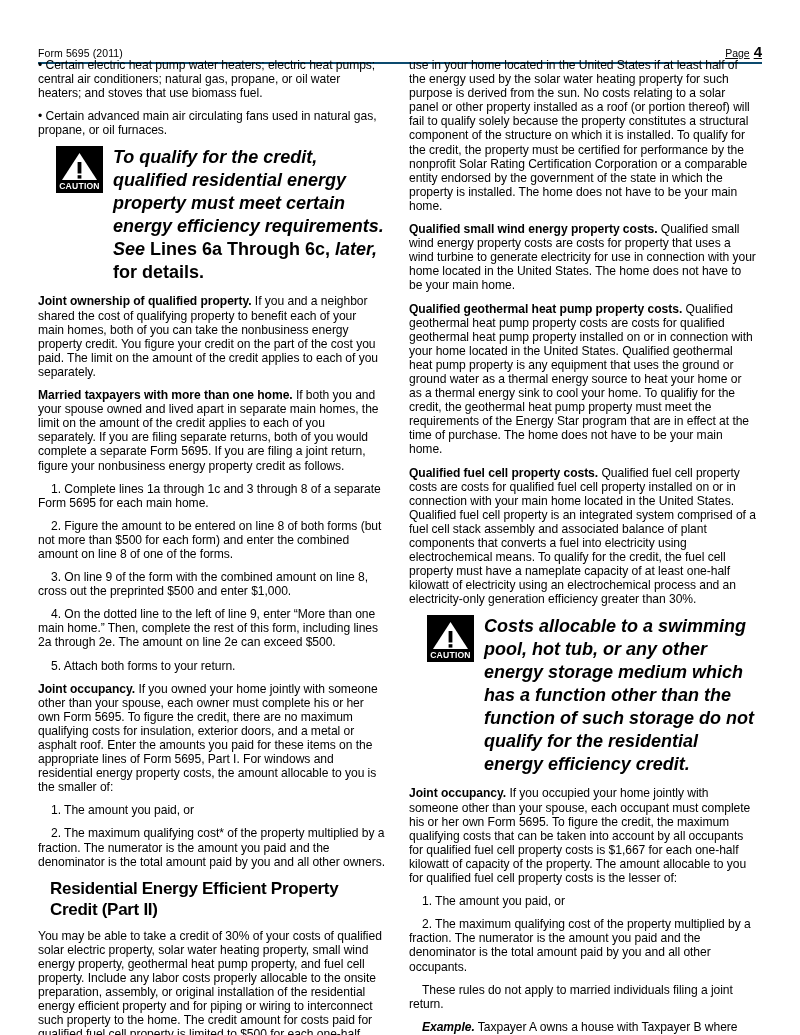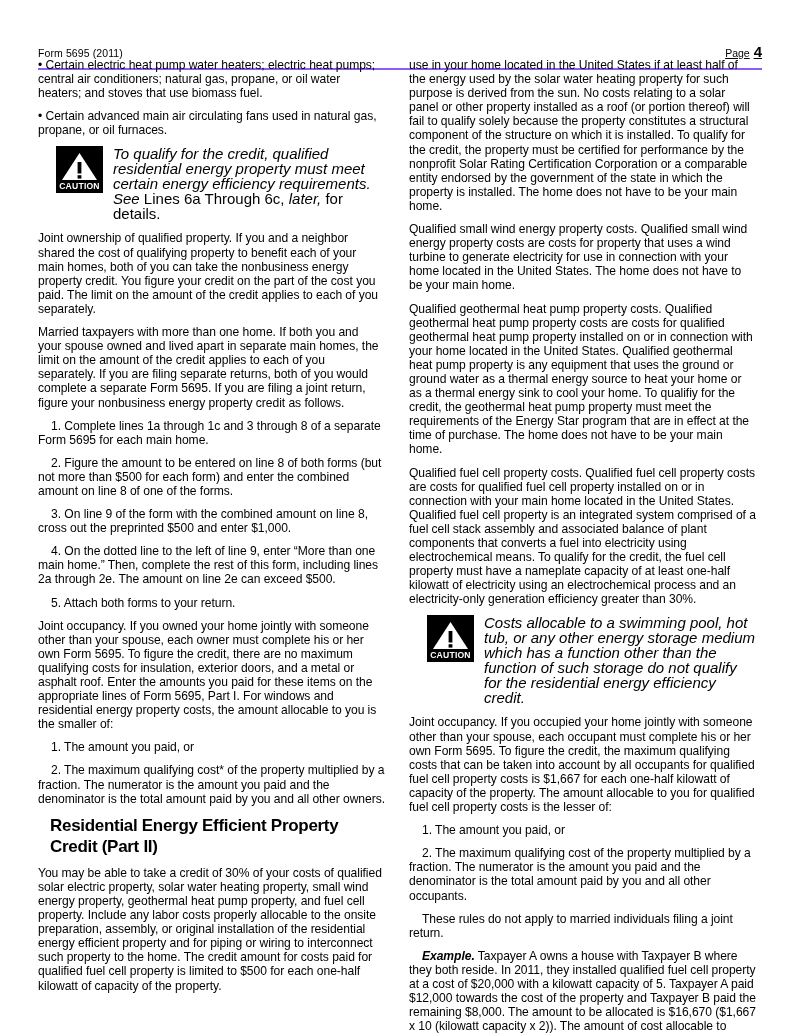--- a/index.html
+++ b/index.html
@@ -26,22 +26,22 @@
 
   
   .header {
     position: absolute;
     left: 38px;
     top: 44px;
     width: 724px;
     display: flex;
     align-items: flex-end;
     justify-content: space-between;
-    padding-bottom: 8px;
-    border-bottom: 2px solid #8b5cf6;
+    padding-bottom: 2px;
+    border-bottom: 2px solid #0c4a6e;
   }
   .header-left {
     font-size: 10.5px;
     letter-spacing: 0.1px;
     line-height: 1.1;
   }
   .header-right {
     font-size: 10.5px;
     line-height: 1.1;
     display: flex;
@@ -82,21 +82,21 @@
     text-indent: 0;
     padding-left: 0;
   }
   p.numbered {
     text-indent: 13px;
   }
   p.indent {
     text-indent: 13px;
   }
   .run-head {
-    font-weight: normal;
+    font-weight: bold;
   }
   .run-bold-ital {
     font-weight: bold;
     font-style: italic;
   }
 
   
   h2.section-head {
     font-size: 17px;
     font-weight: bold;
@@ -118,25 +118,26 @@
     width: 47px;
     height: 47px;
     background: #000000;
     display: block;
     margin-left: 18px;
   }
   .caution-icon svg {
     display: block;
   }
   .caution-text {
-    font-size: 15px;
-    line-height: 15px;
+    font-size: 18px;
+    line-height: 23px;
     font-style: italic;
     flex: 1 1 auto;
     padding-top: 0px;
+    font-weight: bold;
   }
   .caution-text .roman {
     font-style: normal;
   }
 </style>
 </head>
 <body>
 
 <div class="page">
 

